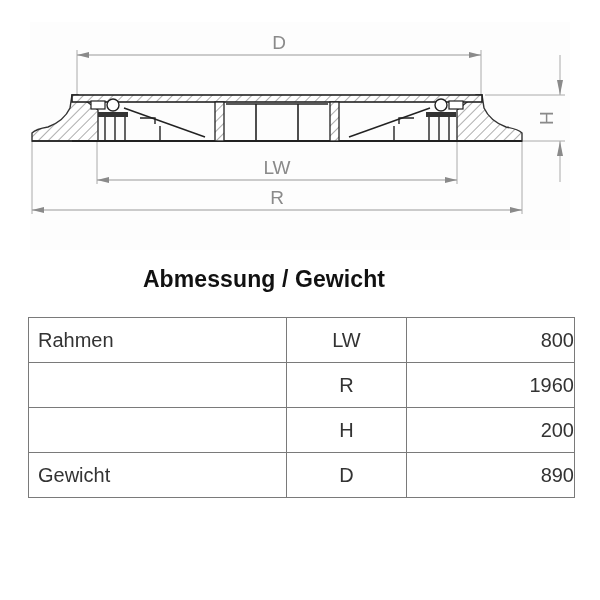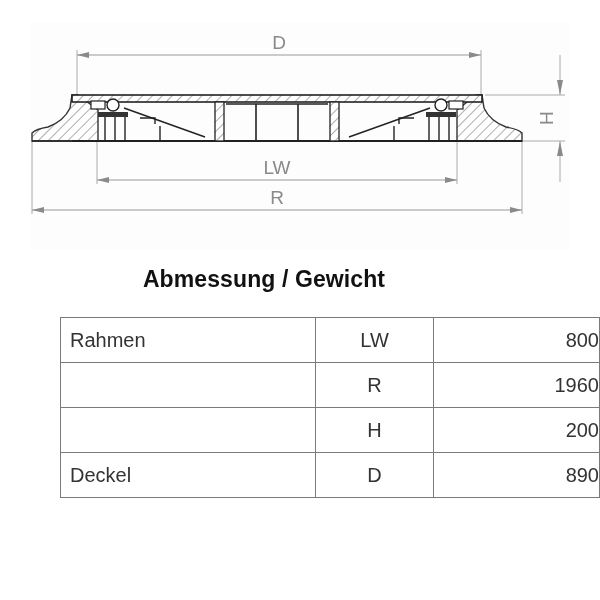--- a/index.html
+++ b/index.html
@@ -4,21 +4,21 @@
 <style>
   html, body { margin: 0; padding: 0; background: #ffffff; }
   body { width: 600px; height: 600px; position: relative; overflow: hidden;
          font-family: "Liberation Sans", sans-serif; color: #2a2a2a; }
   .drawing-bg { position: absolute; left: 30px; top: 22px; width: 540px; height: 228px; background: #fdfdfd; }
   svg.drawing { position: absolute; left: 0; top: 0; width: 600px; height: 260px; }
   .dimlabel { font-family: "Liberation Sans", sans-serif; font-size: 19px; fill: #8a8a8a; }
   .title { position: absolute; left: 0; top: 266px; width: 528px; text-align: center;
            font-size: 23px; font-weight: bold; color: #111; letter-spacing: 0.1px; }
   table.spec { position: absolute; left: 28px; top: 317px; border-collapse: collapse;
-               font-size: 20px; color: #333; margin-left: 32px; }
+               font-size: 20px; color: #333; }
   table.spec td { border: 1.5px solid #7a7a7a; height: 44px; padding: 0; }
   td.c1 { width: 248px; text-align: left; padding-left: 9px !important; }
   td.c2 { width: 119px; text-align: center; }
   td.c3 { width: 167px; text-align: right; }
 </style>
 </head>
 <body>
 
 <div class="drawing-bg"></div>
 
@@ -113,18 +113,18 @@
     <td class="c1"></td>
     <td class="c2">R</td>
     <td class="c3">1960</td>
   </tr>
   <tr>
     <td class="c1"></td>
     <td class="c2">H</td>
     <td class="c3">200</td>
   </tr>
   <tr>
-    <td class="c1">Deckel</td>
+    <td class="c1">Gewicht</td>
     <td class="c2">D</td>
     <td class="c3">890</td>
   </tr>
 </tbody>
   </table>
 
 </body></html>

